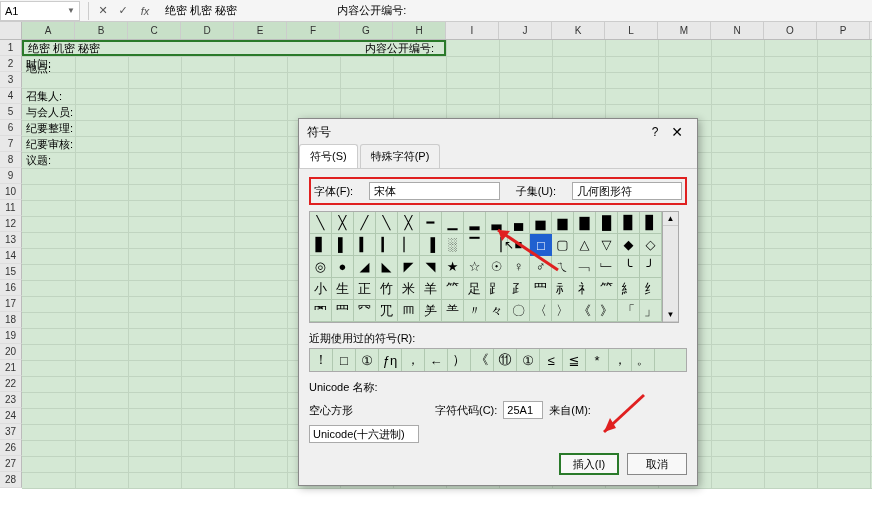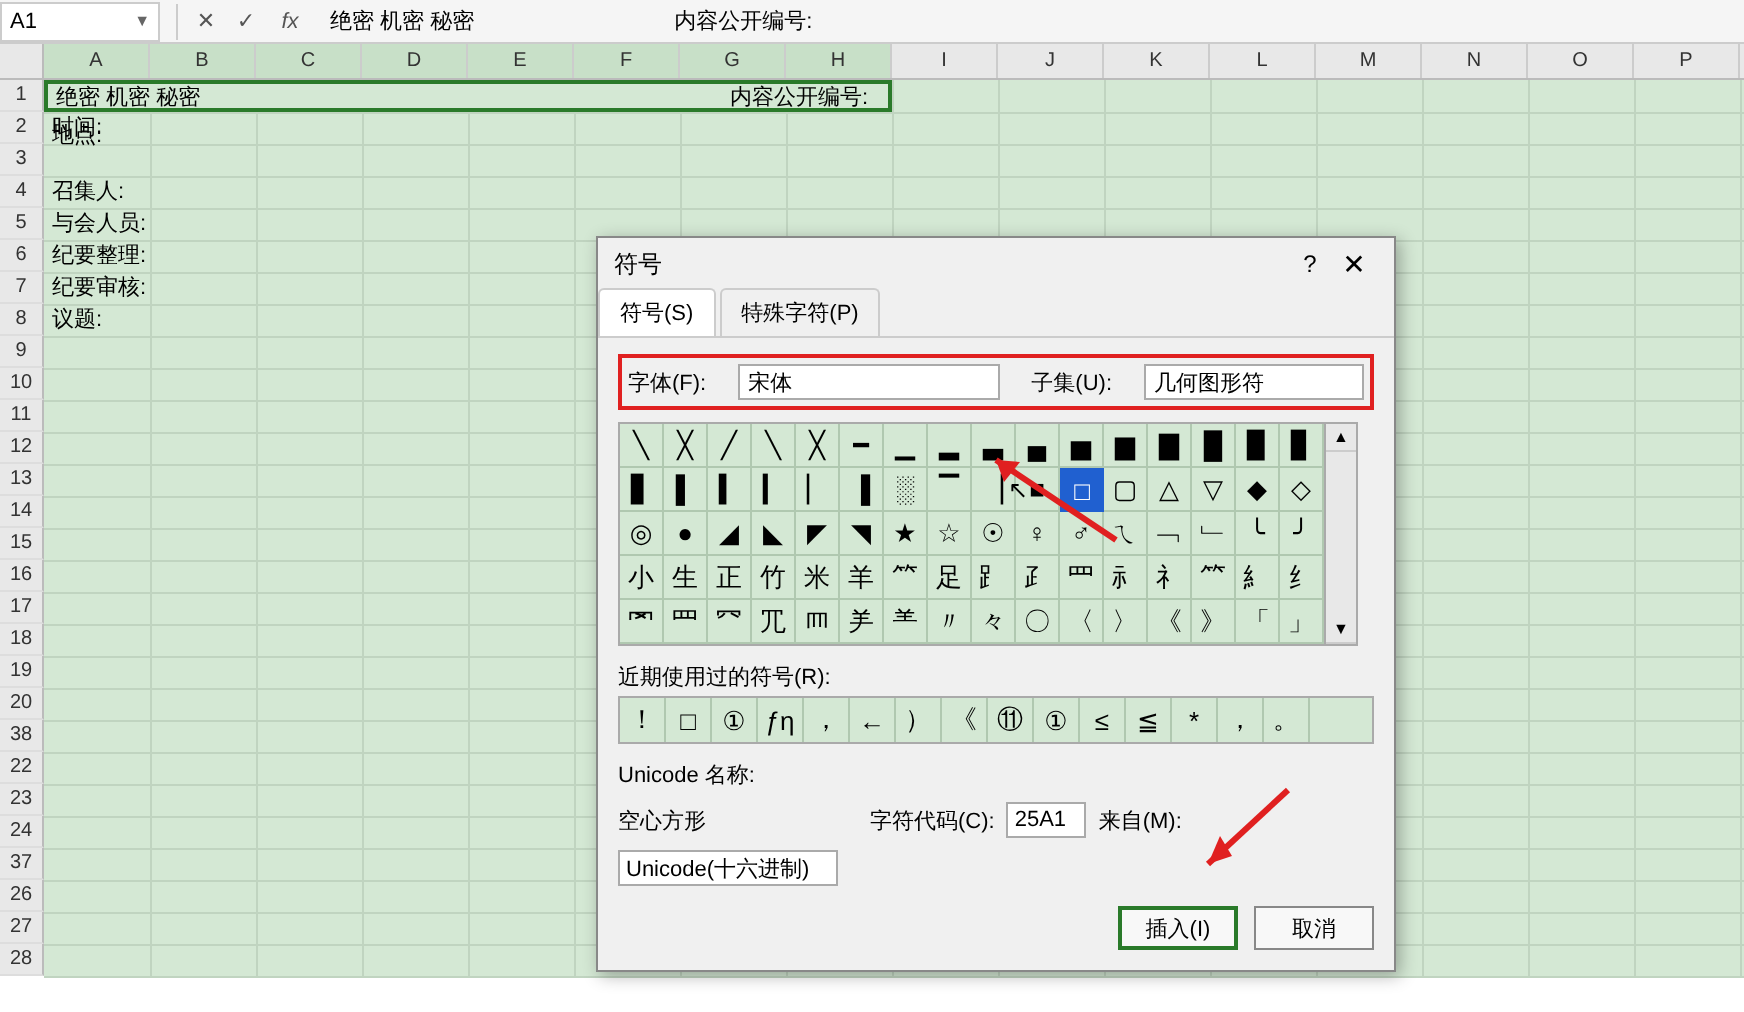--- a/index.html
+++ b/index.html
@@ -219,21 +219,21 @@
     <div class="grid-row">
       <div class="rownum">18</div>
     </div>
     <div class="grid-row">
       <div class="rownum">19</div>
     </div>
     <div class="grid-row">
       <div class="rownum">20</div>
     </div>
     <div class="grid-row">
-      <div class="rownum">38</div>
+      <div class="rownum">21</div>
     </div>
     <div class="grid-row">
       <div class="rownum">22</div>
     </div>
     <div class="grid-row">
       <div class="rownum">23</div>
     </div>
     <div class="grid-row">
       <div class="rownum">24</div>
     </div>

